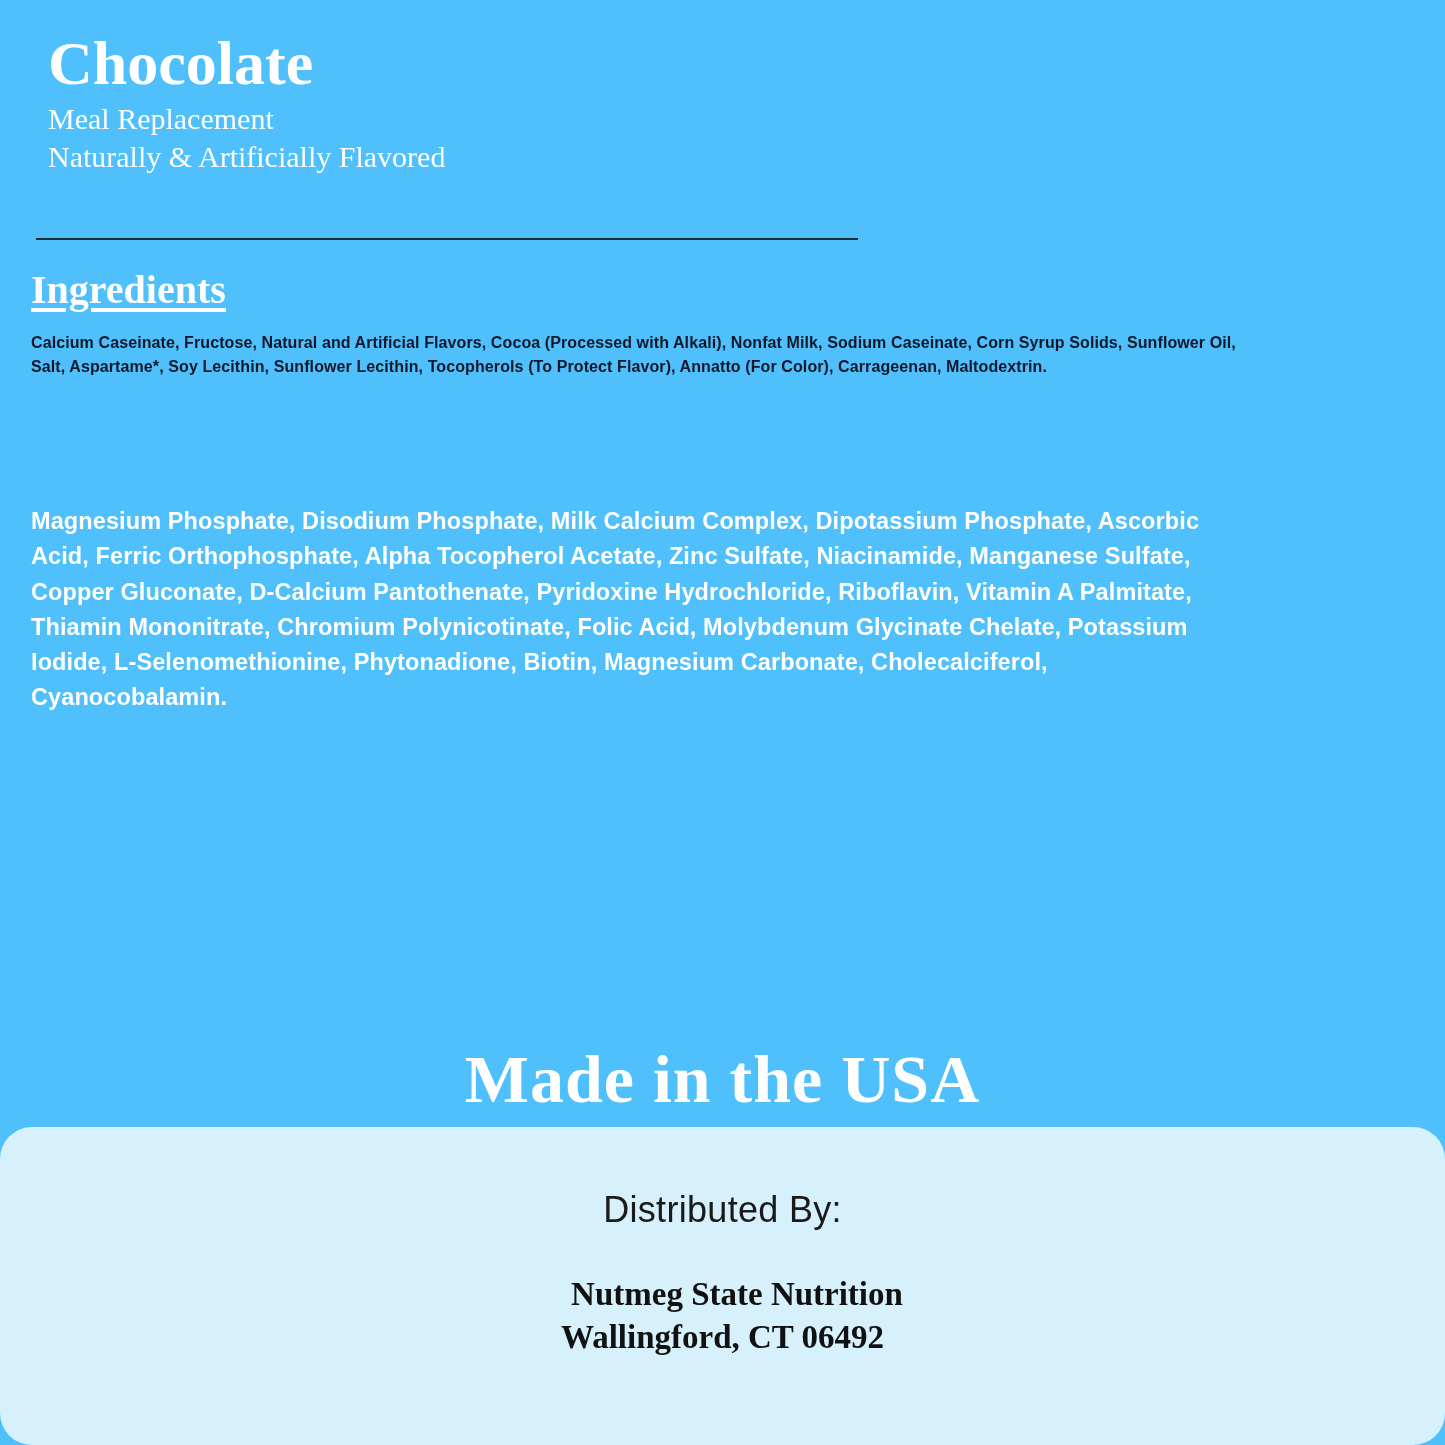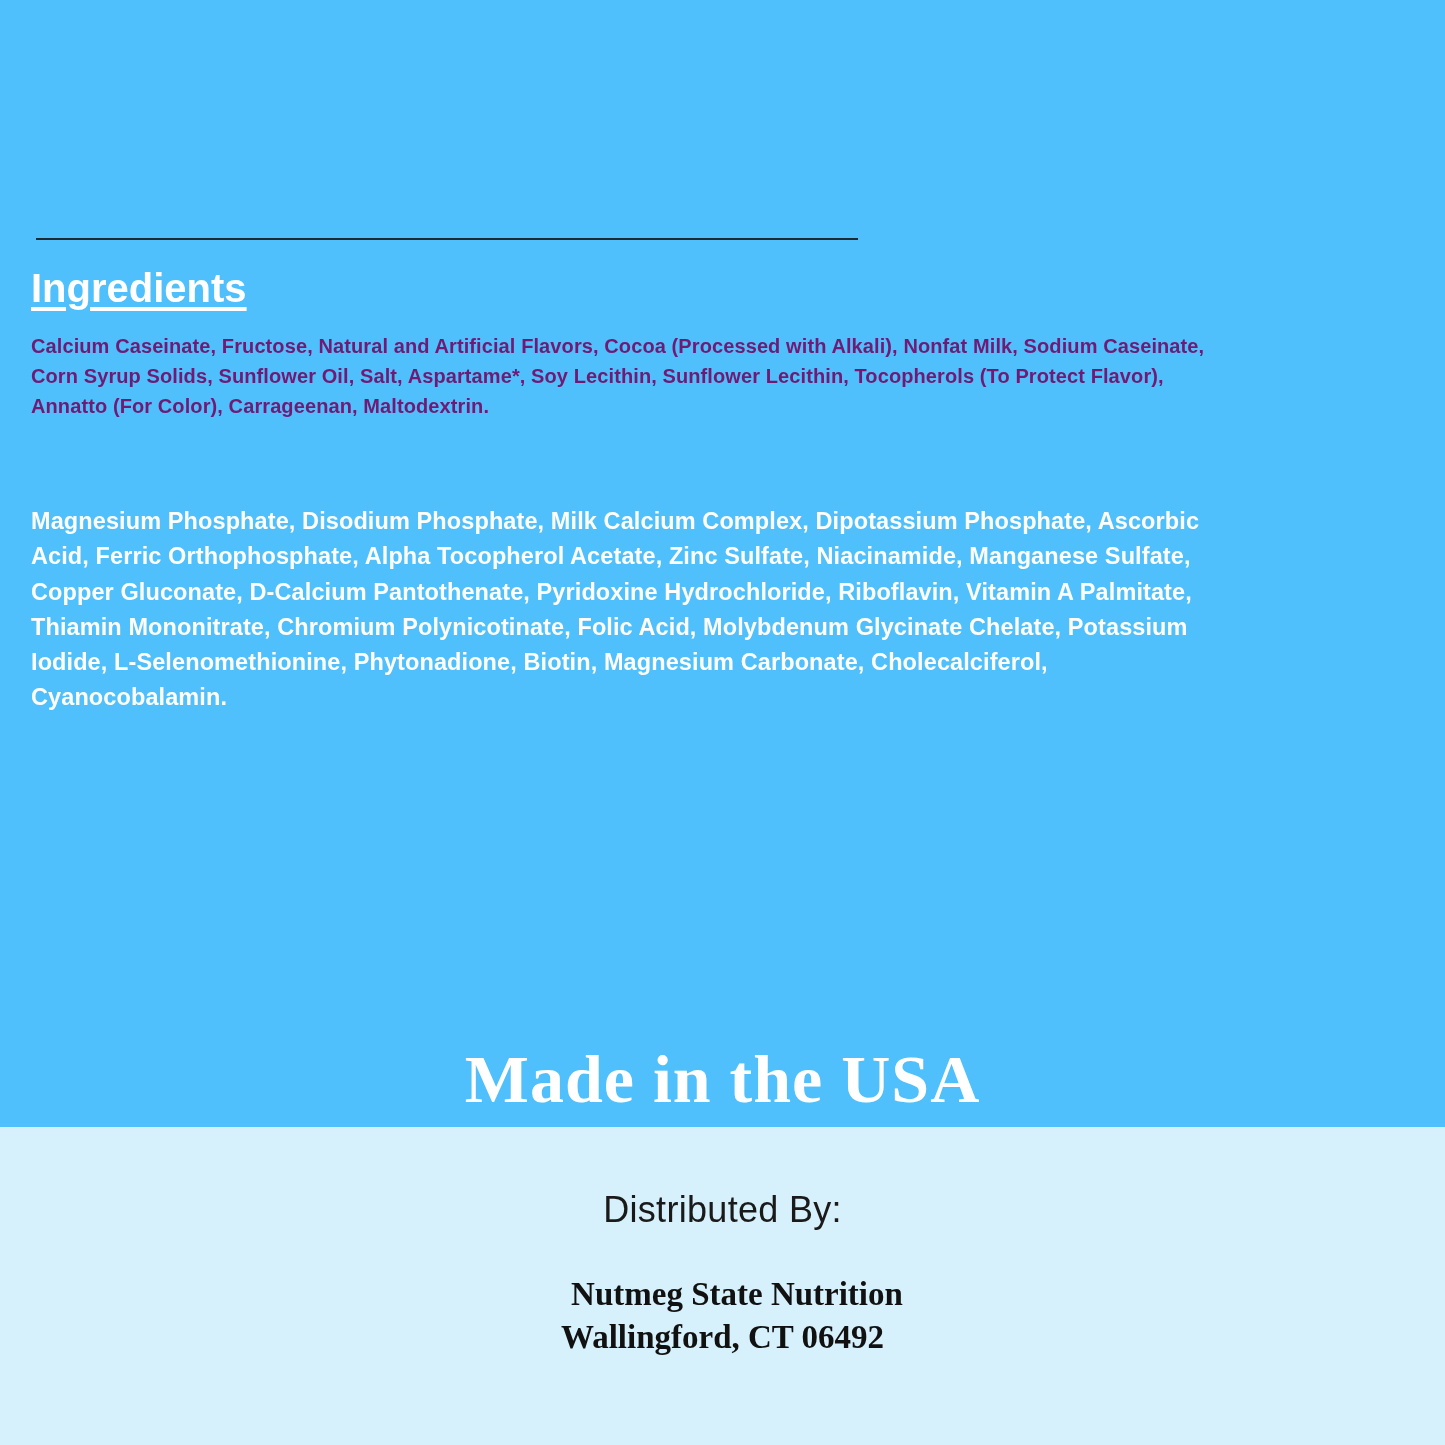--- a/index.html
+++ b/index.html
@@ -62,37 +62,37 @@
     top: 238px;
     left: 36px;
     width: 822px;
     height: 0;
     border-top: 2px solid #1c2b33;
   }
   .ingredients-heading {
     position: absolute;
     top: 266px;
     left: 31px;
-    font-family: Liberation Sans, sans-serif;
+    font-family: Liberation Serif, serif;
     font-weight: bold;
     font-size: 40px;
     color: #ffffff;
     text-decoration: underline;
     text-underline-offset: 5px;
   }
   .ingredients-body {
     position: absolute;
     top: 331px;
     left: 31px;
     width: 1210px;
     font-family: "Liberation Sans", sans-serif;
     font-weight: bold;
-    font-size: 20px;
+    font-size: 16px;
     line-height: 1.5;
-    color: #701a75;
+    color: #0f172a;
     letter-spacing: 0.1px;
   }
   .vm-block {
     position: absolute;
     top: 504px;
     left: 31px;
     width: 1215px;
     font-family: "Liberation Sans", sans-serif;
     font-weight: bold;
     font-size: 23.5px;
@@ -119,20 +119,21 @@
     letter-spacing: 1px;
   }
   .bottom-section {
     position: absolute;
     top: 1127px;
     left: 0;
     width: 100%;
     height: 318px;
     background: #d6f1fb;
     text-align: center;
+    border-radius: 32px;
   }
   .distributed-by {
     font-family: "Liberation Sans", sans-serif;
     font-size: 36px;
     color: #1a1a1a;
     padding-top: 62px;
     font-weight: normal;
     letter-spacing: 0.3px;
   }
   .dist-name {
@@ -152,20 +153,25 @@
     line-height: 1.3;
   }
 </style>
 </head>
 <body>
 
 <div class="label">
 
   <div class="top-section">
 
+    <div class="header">
+      <div class="product-name">Chocolate</div>
+      <div class="product-sub1">Meal Replacement</div>
+      <div class="product-sub2">Naturally &amp; Artificially Flavored</div>
+    </div>
 
     <div class="divider"></div>
 
     <div class="ingredients-heading">Ingredients</div>
 
     <div class="ingredients-body">Calcium Caseinate, Fructose, Natural and Artificial Flavors, Cocoa (Processed with Alkali), Nonfat Milk, Sodium Caseinate, Corn Syrup Solids, Sunflower Oil, Salt, Aspartame*, Soy Lecithin, Sunflower Lecithin, Tocopherols (To Protect Flavor), Annatto (For Color), Carrageenan, Maltodextrin.</div>
 
     <div class="vm-block">
       <span class="vm-list">Magnesium Phosphate, Disodium Phosphate, Milk Calcium Complex, Dipotassium Phosphate, Ascorbic Acid, Ferric Orthophosphate, Alpha Tocopherol Acetate, Zinc Sulfate, Niacinamide, Manganese Sulfate, Copper Gluconate, D-Calcium Pantothenate, Pyridoxine Hydrochloride, Riboflavin, Vitamin A Palmitate, Thiamin Mononitrate, Chromium Polynicotinate, Folic Acid, Molybdenum Glycinate Chelate, Potassium Iodide, L-Selenomethionine, Phytonadione, Biotin, Magnesium Carbonate, Cholecalciferol, Cyanocobalamin.</span>
     </div>

